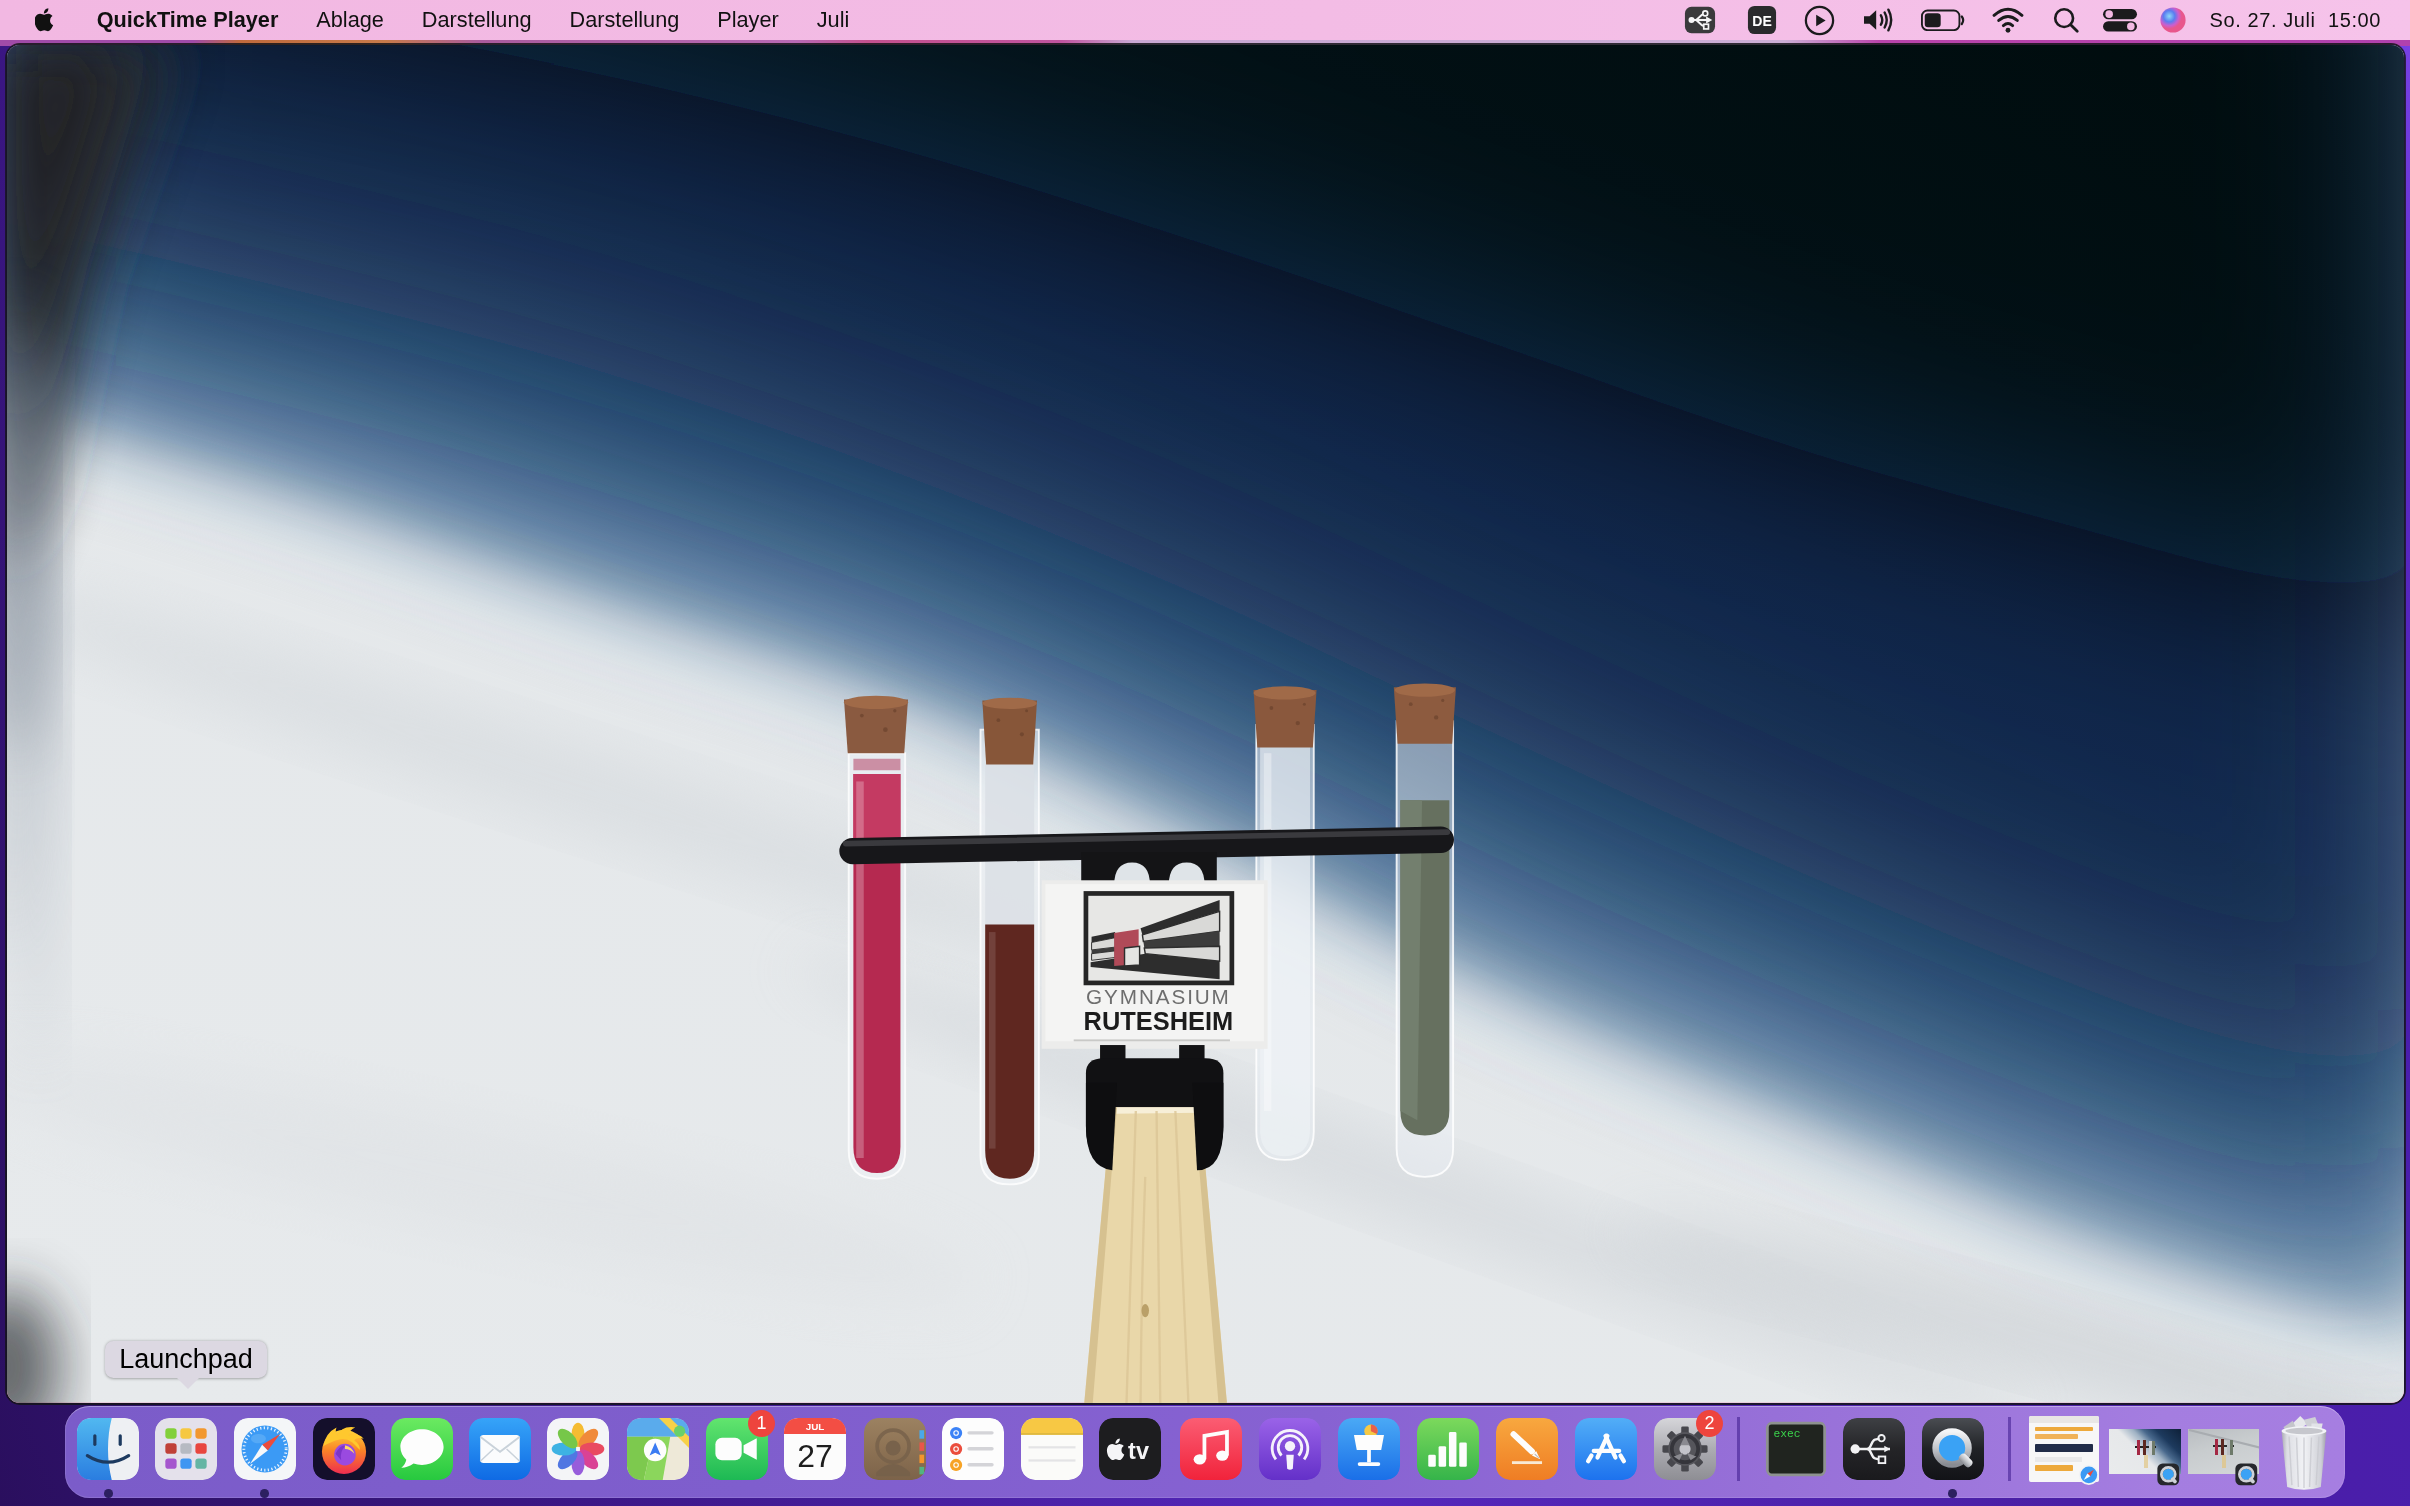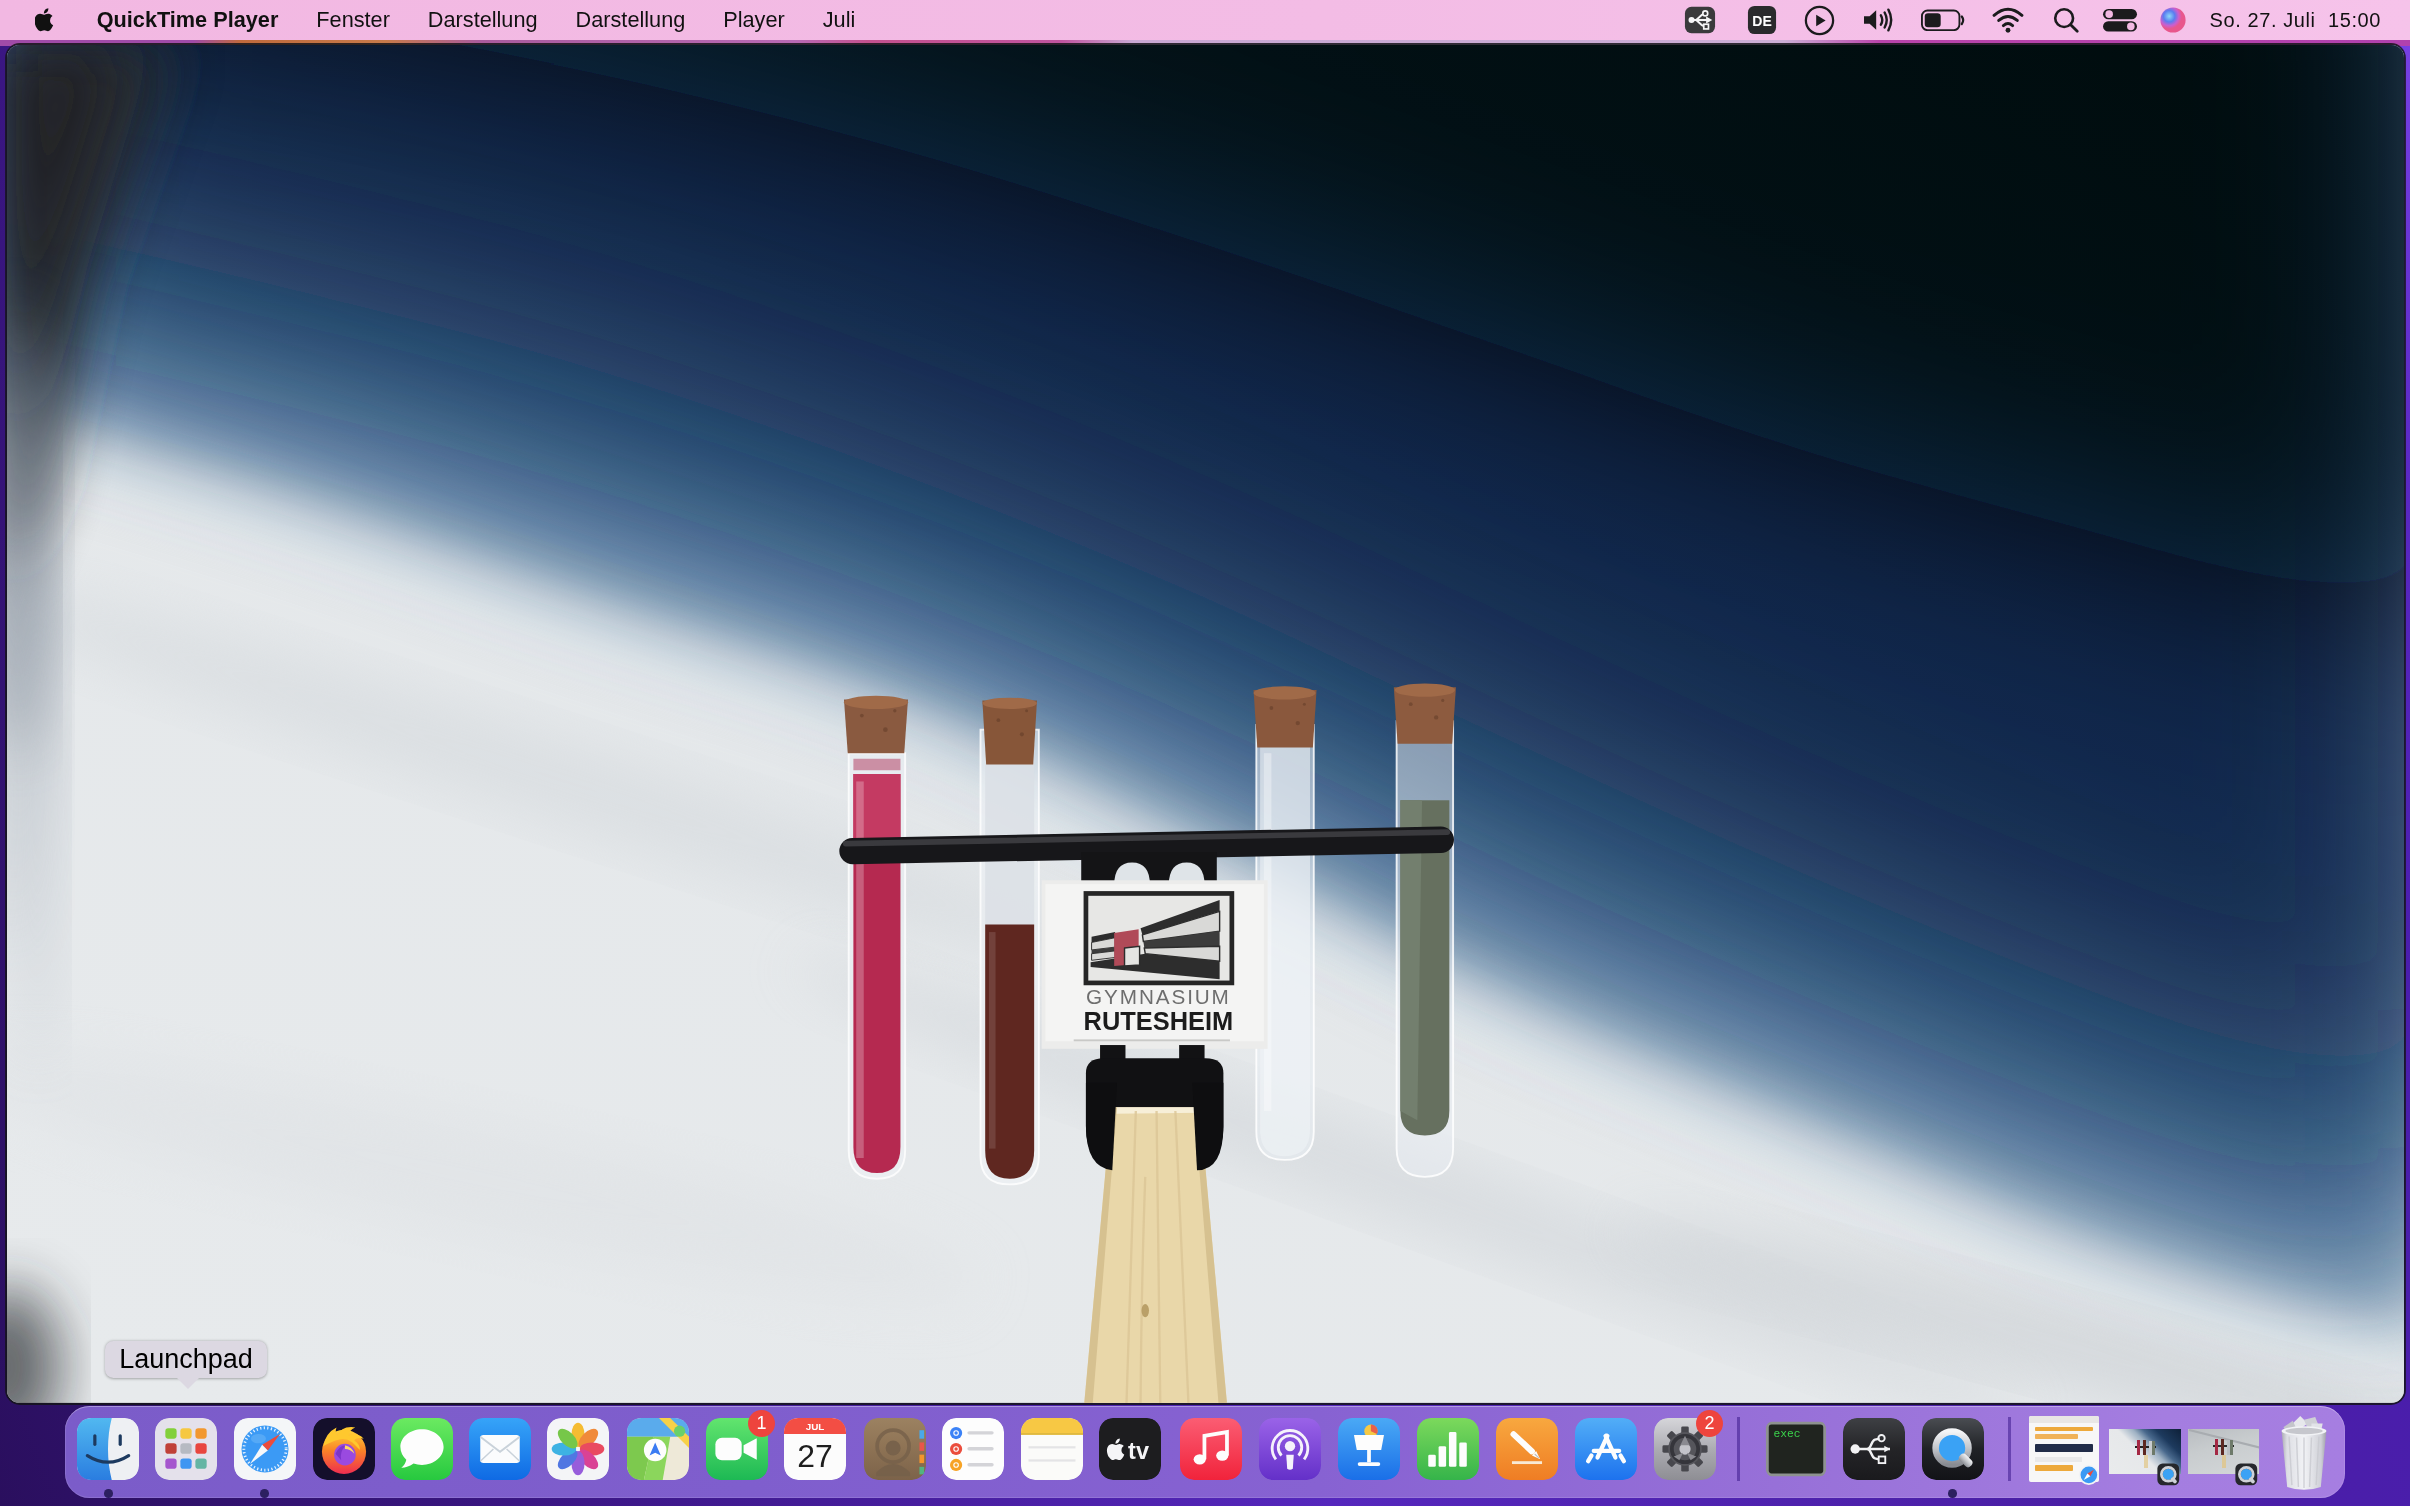--- a/index.html
+++ b/index.html
@@ -12,21 +12,21 @@
   #menubar { position:absolute; left:0; top:0; width:2411px; height:40px;
      background:linear-gradient(90deg,#f2b8e2 0%, #f3bce5 55%, #f6c3ea 100%);
      display:flex; align-items:center; color:#111; font-size:21.7px; }
   #menubar .app { font-weight:bold; }
   #menubar .mi { padding:0 19px; }
   #mbright { position:absolute; right:12px; top:0; height:40px; display:flex; align-items:center; }
   
   #strip { position:absolute; left:0; top:40px; width:2411px; height:5.6px;
      background:linear-gradient(90deg,#a04ba8 0%, #a04ba8 8%, #c06a3c 10%, #c77a4a 16%, #a95b9e 20%, #b869b4 33%, #c4518e 36%, #c0549f 44%, #c9a8d4 47%, #cbaed6 74%, #b944ab 78%, #b041ae 100%); }
   
-  #video { position:absolute; left:6.6px; top:45px; width:2397px; height:1358px; border-radius:13px; overflow:hidden; background:#737373; box-shadow:0 0 0 1.9px rgba(20,20,25,0.85); }
+  #video { position:absolute; left:6.6px; top:45px; width:2397px; height:1358px; border-radius:13px; overflow:hidden; background:#ec4899; box-shadow:0 0 0 1.9px rgba(20,20,25,0.85); }
   
   #tooltip { position:absolute; left:105px; top:1341px; width:162px; height:37px; background:#dcd8e2; border-radius:8.5px;
      display:flex; align-items:center; justify-content:center; font-size:27px; color:#000000; box-shadow:0 0.9px 2.8px rgba(0,0,0,0.3); }
   #tooltip:after { content:""; position:absolute; left:71px; top:36px; border:12.2px solid transparent; border-top-color:#dcd8e2; border-bottom-width:0; }
   
   #dock { position:absolute; left:65px; top:1406px; width:2280px; height:92px; border-radius:24.5px;
      background:linear-gradient(90deg, #7b5cc9 0%, #7f5ecd 30%, #8762d2 55%, #9770d8 75%, #a47de0 92%, #a67ee1 100%);
      box-shadow:inset 0 0.9px 0 rgba(255,255,255,0.25), inset 0 0 0 0.9px rgba(255,255,255,0.12);
   }
   .ic { position:absolute; top:12.2px; width:62px; height:62px; border-radius:14px; }
@@ -35,21 +35,21 @@
 </style>
 </head>
 <body>
 <div id="screen">
   <div id="wallpaper"></div>
   <div id="menubar">
     <svg width="21" height="24.5" viewBox="0 0 22 26" style="margin-left:35px;">
         <path d="M15.2,4.1c-1.1,1.3-2.9,2.3-4.6,2.2C10.4,4.5,11,2.7,12,1.5C13.1,0.2,15,-.7,16.5,-.8C16.7,1.1,16,2.9,15.2,4.1z M16.4,6.6c-2.5-0.1-4.6,1.4-5.8,1.4c-1.2,0-3-1.3-5-1.3C3.1,6.8,0.7,8.2-0.6,10.5c-2.7,4.7-0.7,11.6,1.9,15.4c1.3,1.9,2.8,3.9,4.8,3.8c1.9-0.1,2.7-1.2,5-1.2c2.3,0,3,1.2,5,1.2c2.1,0,3.4-1.9,4.7-3.7c1.5-2.1,2.1-4.2,2.1-4.3c0,0-4.1-1.6-4.1-6.2c0-3.9,3.2-5.7,3.3-5.8C20.3,7.1,17.6,6.7,16.4,6.6z" transform="scale(0.8) translate(1,1)" fill="#111"></path>
       </svg>
     <span class="mi app" style="margin-left:21.7px;">QuickTime Player</span>
-    <span class="mi">Fenster</span>
+    <span class="mi">Ablage</span>
     <span class="mi">Darstellung</span>
     <span class="mi">Darstellung</span>
     <span class="mi">Player</span>
     <span class="mi">Juli</span>
   </div>
   <div id="mbright">
     <svg width="32" height="32" viewBox="0 0 34 34">
         <rect x="1" y="3" width="32" height="28" rx="7" fill="#3a3a3c"></rect>
         <g stroke="#f5f5f7" stroke-width="2.2" fill="none">
           <line x1="9" y1="17" x2="25" y2="17"></line>

